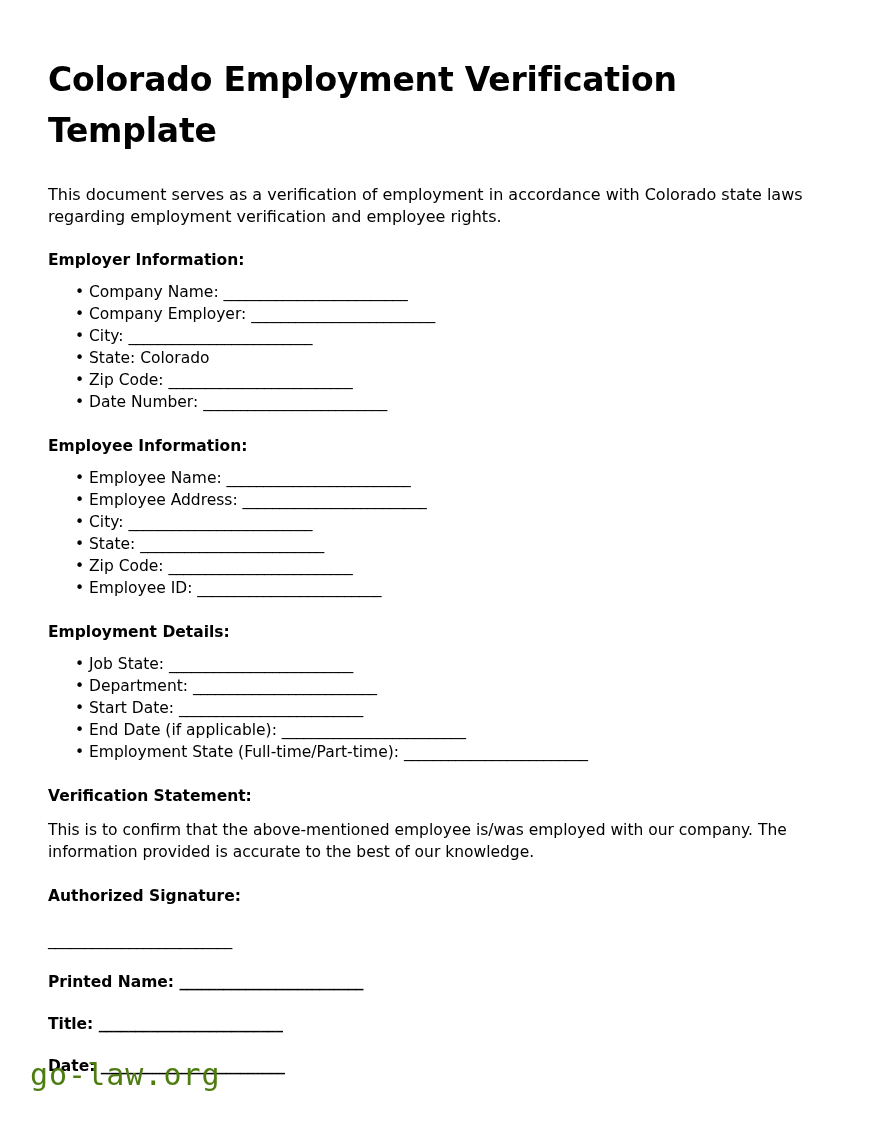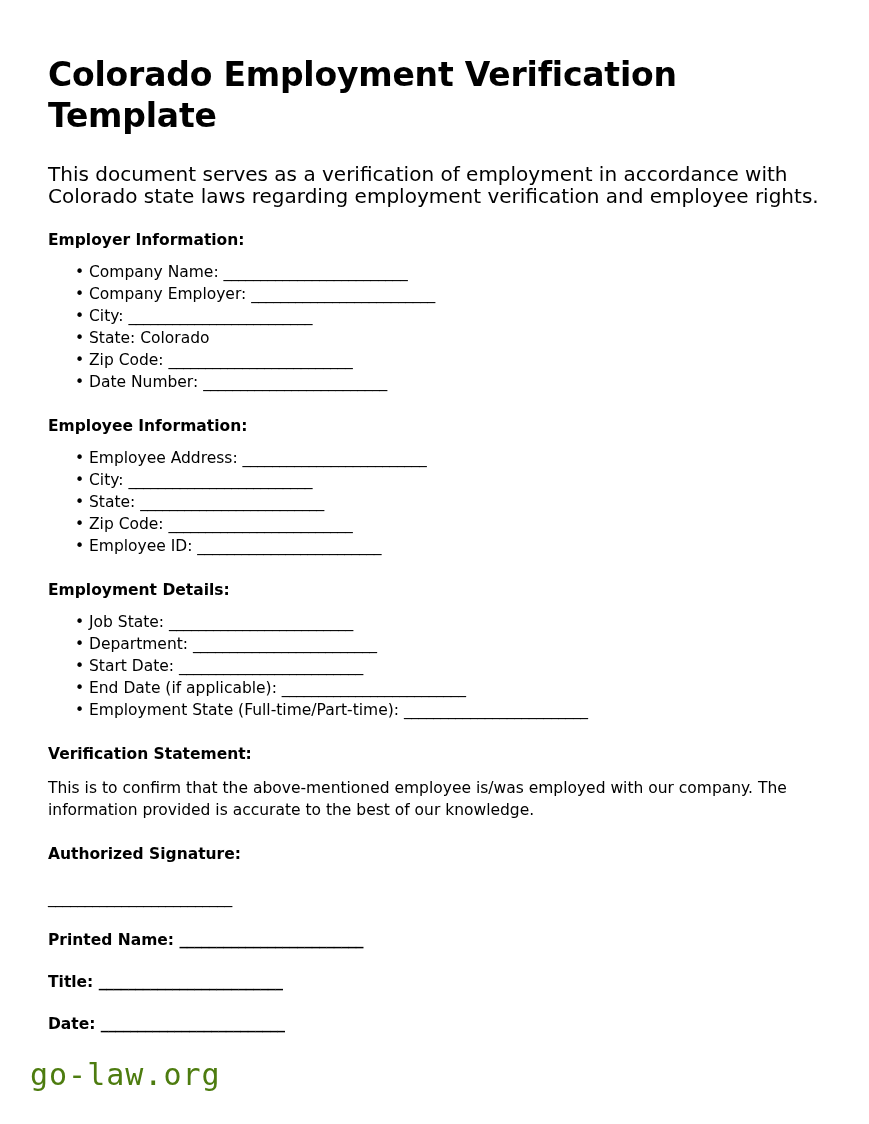--- a/index.html
+++ b/index.html
@@ -27,28 +27,28 @@
   .content {
     position: absolute;
     left: 48px;
     top: 54px;
     width: 782px;
   }
 
   h1.doc-title {
     font-size: 33px;
     font-weight: bold;
-    line-height: 41px;
+    line-height: 51px;
     letter-spacing: -0.2px;
     margin: 0 0 0 0;
     max-width: 670px;
   }
 
   p.intro {
-    font-size: 20px;
+    font-size: 16px;
     line-height: 21.5px;
     margin: 28px 0 0 0;
     max-width: 775px;
   }
 
   h2.section-heading {
     font-size: 15.5px;
     font-weight: bold;
     line-height: 20px;
     margin: 23px 0 0 0;
@@ -147,20 +147,24 @@
         <span class="blank">_________________________</span>
       </li>
       <li>
         <span>Date Number:</span>
         <span class="blank">_________________________</span>
       </li>
     </ul>
 
     <h2 class="section-heading">Employee Information:</h2>
     <ul class="field-list">
+      <li>
+        <span>Employee Name:</span>
+        <span class="blank">_________________________</span>
+      </li>
       <li>
         <span>Employee Address:</span>
         <span class="blank">_________________________</span>
       </li>
       <li>
         <span>City:</span>
         <span class="blank">_________________________</span>
       </li>
       <li>
         <span>State:</span>

